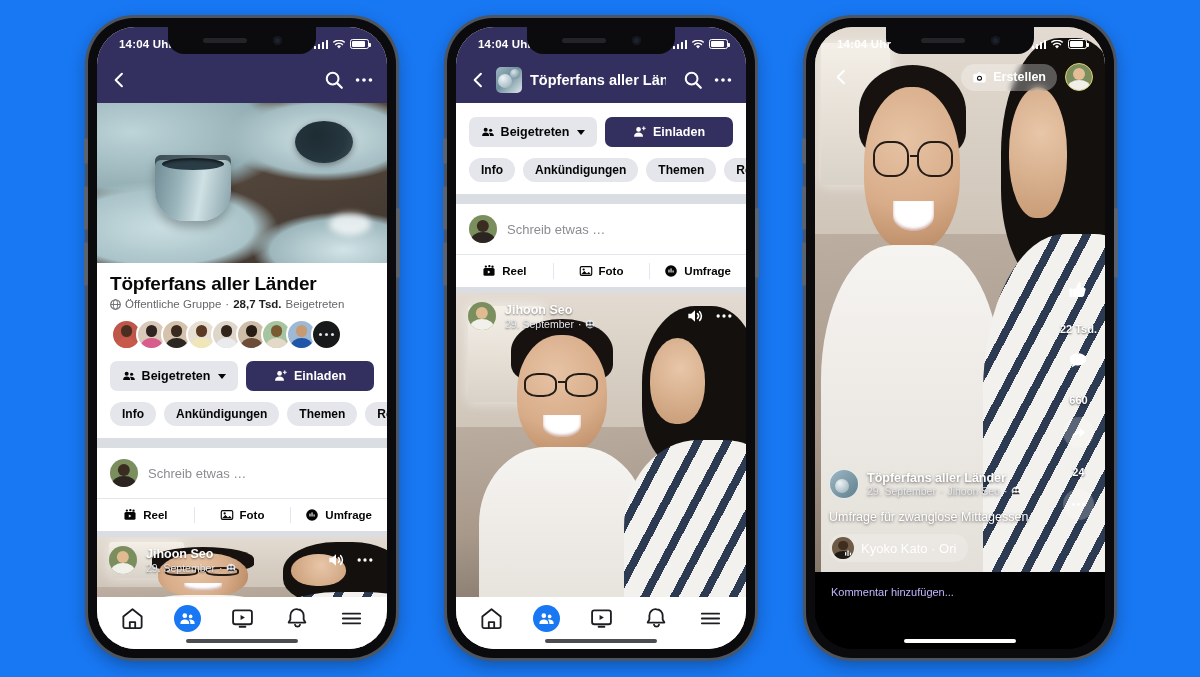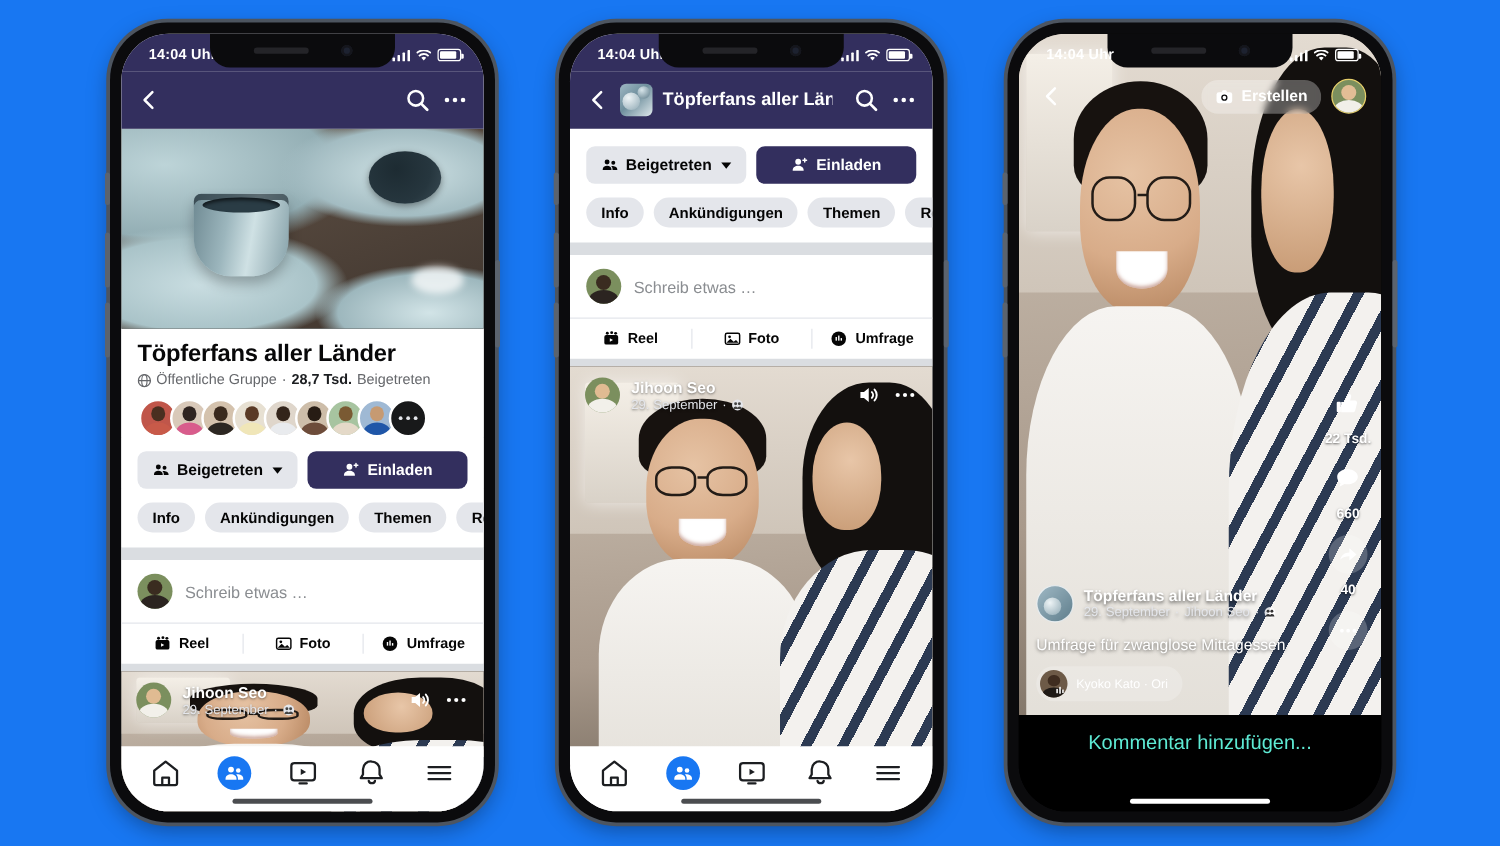--- a/index.html
+++ b/index.html
@@ -236,37 +236,37 @@
     font-size: 12.5px; font-weight: bold;
   }
   .reel-av { width: 28px; height: 28px; border-radius: 50%; background:#7b8f5e;
     border: 1.6px solid #e6ce6a; overflow: hidden; position: relative; flex:0 0 auto; }
 
   .reel-rail { position: absolute; right: 8px; bottom: 120px; z-index: 9;
     display: flex; flex-direction: column; align-items: center; gap: 2px; }
   .rail-item { display:flex; flex-direction: column; align-items:center; margin-bottom: 9px; }
   .rail-ico { width: 30px; height: 30px; display:flex; align-items:center; justify-content:center; }
   .rail-ico.circ { border-radius: 50%; background: rgba(255,255,255,.22); width: 31px; height: 31px;}
-  .rail-lbl { color:#fff; font-size: 11px; font-weight: bold; margin-top: 7px; text-shadow:0 1px 2px rgba(0,0,0,.6); }
+  .rail-lbl { color:#fff; font-size: 11px; font-weight: bold; margin-top: 18px; text-shadow:0 1px 2px rgba(0,0,0,.6); }
 
   .reel-info { position: absolute; left: 0; right: 62px; bottom: 86px; z-index: 9; padding: 0 14px; }
   .reel-grp { display: flex; align-items: center; gap: 8px; }
   .reel-grp .gimg { width: 30px; height: 30px; border-radius: 50%; flex:0 0 auto; position:relative;
     background: linear-gradient(135deg,#9fb8c4,#5f7e8c); border: 1.5px solid rgba(255,255,255,.8); overflow:hidden;}
   .reel-grp .gimg::after { content:""; position:absolute; left:5px; top:9px; width:14px; height:14px;
     border-radius:50%; background: radial-gradient(circle at 35% 30%, #eef4f6, #8fa9b4); }
   .reel-gname { color:#fff; font-size: 12.5px; font-weight: bold; text-shadow:0 1px 3px rgba(0,0,0,.6); }
   .reel-gmeta { color:#e4e6eb; font-size: 10.5px; display:flex; align-items:center; gap:4px; text-shadow:0 1px 3px rgba(0,0,0,.6); }
   .reel-caption { color:#fff; font-size: 12.5px; margin-top: 11px; text-shadow:0 1px 3px rgba(0,0,0,.6); }
   .audio-chip { margin-top: 10px; display: inline-flex; align-items: center; gap: 7px;
     background: rgba(255,255,255,.22); border-radius: 16px; padding: 3px 12px 3px 3px; max-width: 100%; }
   .audio-chip .aav { width: 22px; height: 22px; border-radius: 50%; background:#6d5a47; position:relative; overflow:hidden; flex:0 0 auto;}
-  .audio-chip .atxt { color:#fff; font-size: 10px; white-space: nowrap; overflow: hidden; text-overflow: clip; text-align: center; }
+  .audio-chip .atxt { color:#fff; font-size: 13px; white-space: nowrap; overflow: hidden; text-overflow: clip; text-align: center; }
   .reel-comment { position: absolute; left: 0; right: 0; bottom: 0; height: 77px; background: #000; z-index: 10; }
-  .reel-comment .cph { color:#5eead4; font-size: 16px; padding: 14px 16px; text-align: center; }
+  .reel-comment .cph { color:#c4b5fd; font-size: 11px; padding: 14px 16px; }
 </style>
 </head>
 <body>
 
 <div class="phone" id="phone-1">
   <div class="btn-side btn-left" style="top:120px;height:26px"></div>
   <div class="btn-side btn-left" style="top:168px;height:44px"></div>
   <div class="btn-side btn-left" style="top:224px;height:44px"></div>
   <div class="btn-side btn-right" style="top:190px;height:70px"></div>
 
@@ -809,21 +809,21 @@
             </svg>
           </div>
           <div class="rail-lbl">660</div>
         </div>
         <div class="rail-item">
           <div class="rail-ico circ">
             <svg width="17" height="17" viewBox="0 0 24 24">
               <path d="M3 18c1.4-5.4 5-8 10.4-8.2V5.2L21.5 12l-8.1 6.8v-4.6C9.2 14.2 5.9 15.4 3 18z" fill="#fff"></path>
             </svg>
           </div>
-          <div class="rail-lbl">40</div>
+          <div class="rail-lbl">24</div>
         </div>
         <div class="rail-item">
           <div class="rail-ico circ">
             <svg width="17" height="17" viewBox="0 0 24 24">
               <circle cx="5" cy="12" r="2.1" fill="#fff"></circle>
                 <circle cx="12" cy="12" r="2.1" fill="#fff"></circle>
                 <circle cx="19" cy="12" r="2.1" fill="#fff"></circle>
             </svg>
           </div>
         </div>

